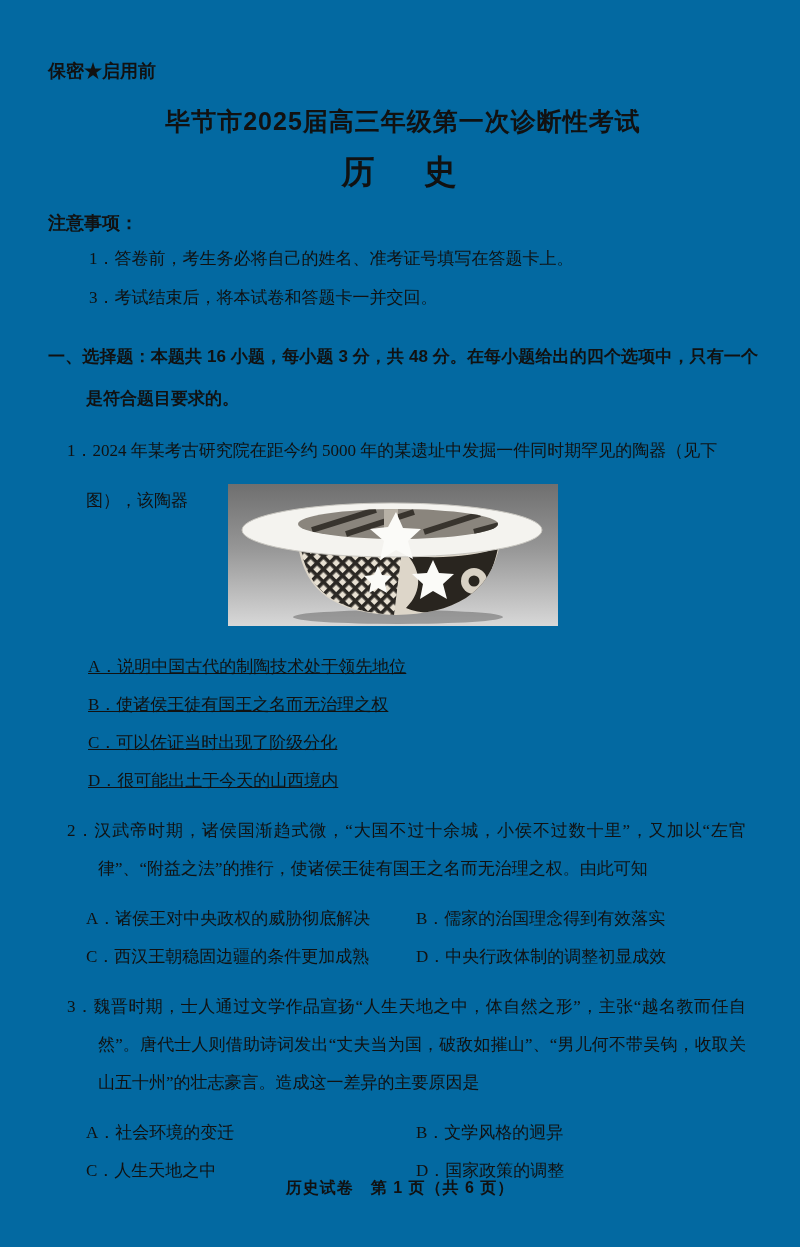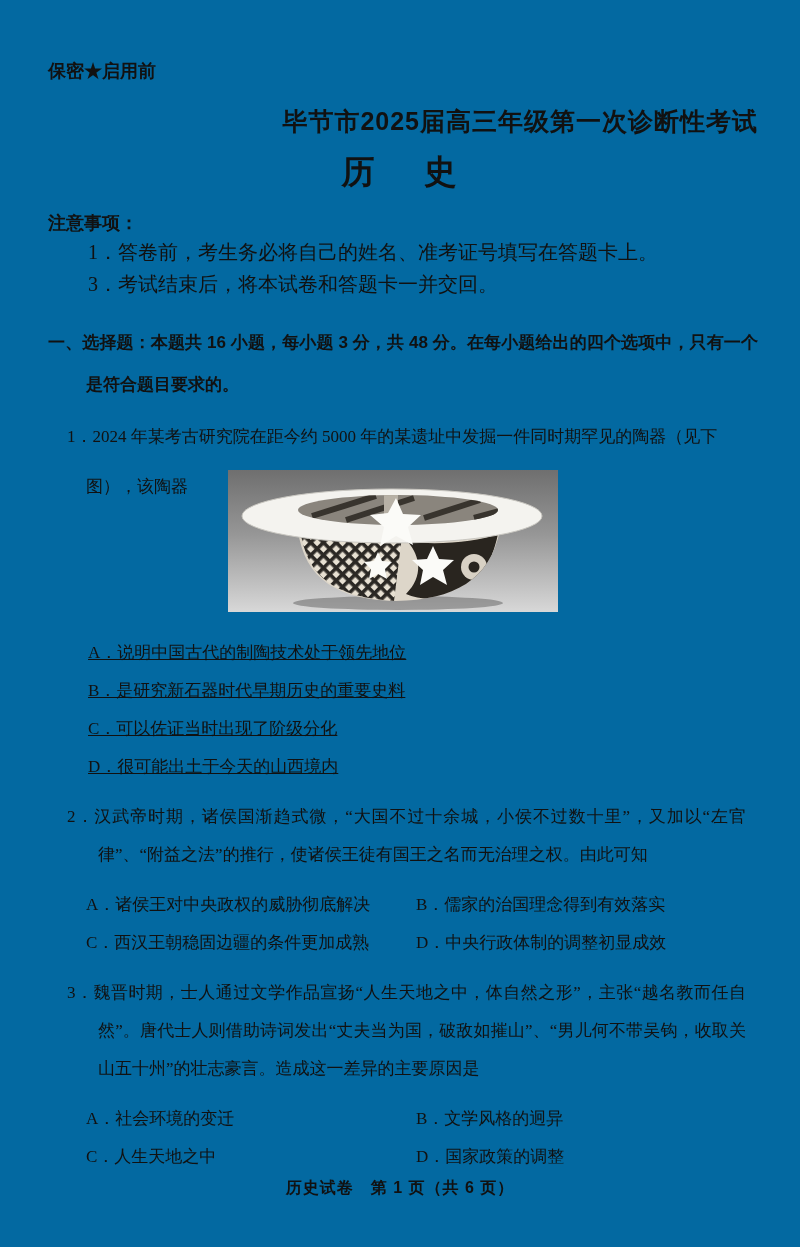--- a/index.html
+++ b/index.html
@@ -17,21 +17,21 @@
   .content { padding: 60px 42px 0 48px; }
 
   .security {
     font-family: "Liberation Sans", sans-serif;
     font-weight: 700;
     font-size: 18px;
     line-height: 22px;
   }
   .exam-title {
     margin: 22px 0 0 0;
-    text-align: right;
+    text-align: center;
     font-family: "Liberation Sans", sans-serif;
     font-weight: 700;
     font-size: 25px;
     line-height: 34px;
     letter-spacing: 1px;
   }
   .subject {
     margin: 12px 0 0 0;
     text-align: center;
     font-family: "Liberation Sans", sans-serif;
@@ -41,22 +41,22 @@
     letter-spacing: 8px;
   }
   .notice-heading {
     margin-top: 16px;
     font-family: "Liberation Sans", sans-serif;
     font-weight: 700;
     font-size: 18px;
     line-height: 26px;
   }
   .notice-item {
-    margin: 0;
-    font-size: 20px;
+    margin: 7px;
+    font-size: 17px;
     line-height: 32px;
     text-indent: 2em;
     text-align: justify;
   }
   .section-heading {
     margin-top: 22px;
     font-family: "Liberation Sans", sans-serif;
     font-weight: 700;
     font-size: 17px;
     line-height: 42px;
@@ -160,21 +160,21 @@
               <rect x="156" y="24" width="14" height="32" fill="#b7b1a6"></rect>
             </g>
             <path d="M168 28 l7 16 18 1 -13 12 5 18 -17 -9 -16 10 4 -19 -14 -12 18 -2 z" fill="#fbfbf8"></path>
             <path d="M205 76 l6 13 15 1 -11 10 4 15 -14 -8 -13 8 3 -15 -11 -10 15 -1 z" fill="#fbfbf8"></path>
             <path d="M150 82 l4 9 10 1 -7 7 2 10 -9 -5 -9 5 2 -10 -7 -7 10 -1 z" fill="#fbfbf8"></path>
           </svg>
         </span>
       </div>
       <div class="options-single">
         <p class="option">A．说明中国古代的制陶技术处于领先地位</p>
-        <p class="option">B．是研究新石器时代早期历史的重要史料</p>
+        <p class="option">B．使诸侯王徒有国王之名而无治理之权</p>
         <p class="option">C．可以佐证当时出现了阶级分化</p>
         <p class="option">D．很可能出土于今天的山西境内</p>
       </div>
     </div>
 
     <div class="question">
       <p class="stem"><span>2．</span><span>汉武帝时期，诸侯国渐趋式微，“大国不过十余城，小侯不过数十里”，又加以“左官律”、“附益之法”的推行，使诸侯王徒有国王之名而无治理之权。由此可知</span></p>
       <div class="options-grid">
         <p class="option">A．诸侯王对中央政权的威胁彻底解决</p>
         <p class="option">B．儒家的治国理念得到有效落实</p>

